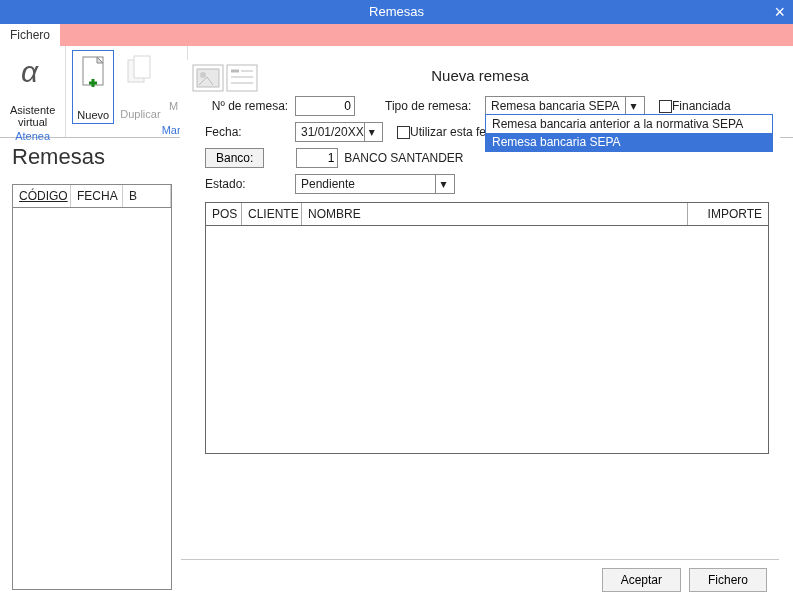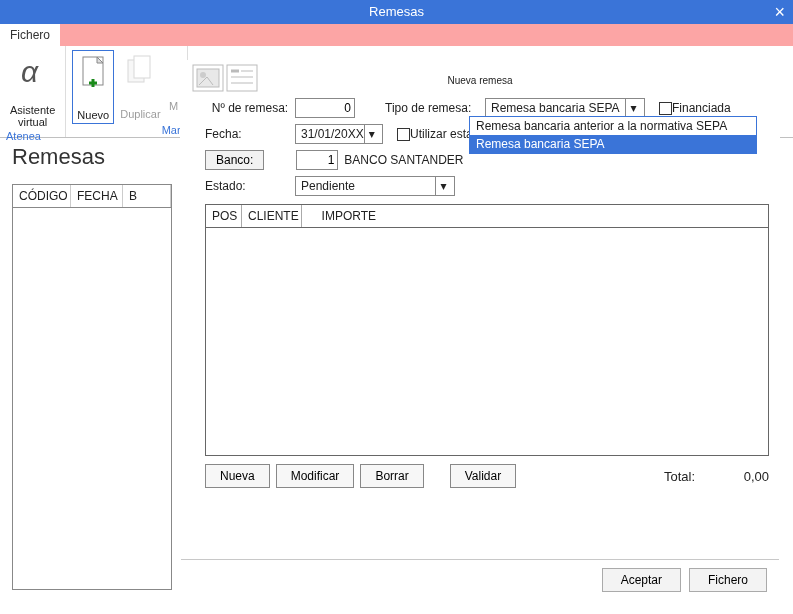--- a/index.html
+++ b/index.html
@@ -8,30 +8,30 @@
   .titlebar .close { position: absolute; right: 8px; top: 0; font-size: 18px; cursor: pointer; }
   .tabbar { background: #fca5a5; height: 22px; }
   .tabbar .tab { display: inline-block; background: #fff; color: #333; height: 22px; line-height: 22px; padding: 0 10px; font-size: 12px; }
   .ribbon { height: 92px; border-bottom: 1px solid #c0c0c0; display: flex; align-items: flex-start; }
   .ribbon-group { display: flex; flex-direction: column; justify-content: space-between; height: 100%; border-right: 1px solid #ddd; padding: 4px 6px 2px 6px; }
   .ribbon-icons { display: flex; gap: 2px; }
   .ribbon-btn { display: flex; flex-direction: column; align-items: center; padding: 2px 4px; cursor: pointer; }
   .ribbon-btn.selected { border: 1px solid #3a74d8; }
   .ribbon-btn .lbl { font-size: 11px; margin-top: 16px; }
   .ribbon-btn.disabled { opacity: 0.45; }
-  .ribbon-caption { color: #3a74d8; font-size: 11px; }
+  .ribbon-caption { color: #3a74d8; font-size: 11px; text-align: center; }
   .content { position: absolute; top: 138px; left: 0; right: 0; bottom: 0; }
   .page-title { font-size: 22px; color: #333; padding: 6px 12px 2px 12px; position: absolute; top: 0; left: 0; }
   .grid-back { position: absolute; top: 46px; left: 12px; width: 160px; bottom: 24px; border: 1px solid #888; background: #fff; }
   .grid-back-head { display: flex; border-bottom: 1px solid #888; }
   .grid-back-head .col { padding: 4px 6px; border-right: 1px solid #ccc; font-size: 12px; }
   .grid-back-head .col.sorted { font-weight: normal; }
   
   .dialog { position: absolute; left: 180px; top: 60px; width: 600px; height: 540px; background: #fff; border: 1px solid #fff; }
-  .dialog-inner-title { font-size: 10px; text-align: center; padding: 6px 0 6px 0; margin-top: 8px; }
+  .dialog-inner-title { font-size: 15px; text-align: center; padding: 6px 0 6px 0; }
   .dialog-toolbar { position: absolute; left: 10px; top: 2px; }
   .form { padding: 4px 10px 0 24px; }
   .row { display: flex; align-items: center; height: 24px; margin-bottom: 2px; position: relative; }
   .lbl { font-size: 12px; }
   input.text, select.sel, .combo {
     border: 1px solid #888; height: 20px; font-size: 12px; padding: 0 3px; background: #fff;
   }
   input.text.right { text-align: right; }
   .combo { display: inline-flex; align-items: center; justify-content: space-between; }
   .combo .arrow { width: 16px; text-align: center; border-left: 1px solid #888; height: 100%; display:flex; align-items:center; justify-content:center; cursor:pointer;}
@@ -106,21 +106,21 @@
       </div>
     </div>
     <div class="ribbon-caption" style="text-align:right;">Mar</div>
   </div>
 </div>
 
 <div class="content">
   <div class="page-title">Remesas</div>
   <div class="grid-back">
     <div class="grid-back-head">
-      <div class="col" style="width:58px;">CÓDIGO</div>
+      <div class="col" style="width:58px;text-decoration:underline;">CÓDIGO</div>
       <div class="col sorted" style="width:52px;">FECHA</div>
       <div class="col" style="flex:1;">B</div>
     </div>
   </div>
 </div>
 
 <div class="dialog">
   <div class="dialog-toolbar">
     <svg width="70" height="34">
       <rect x="2" y="2" width="30" height="26" fill="none" stroke="#bbb"></rect>
@@ -146,21 +146,21 @@
       <div class="combo" style="width:160px;">
         <span style="flex:1; padding-left:2px; overflow:hidden;">Remesa bancaria SEPA</span>
         <span class="arrow">▾</span>
       </div>
       <span style="width:14px;"></span>
       <span class="chk">
         <span class="chk-box"></span>
         <span class="lbl">Financiada</span>
       </span>
 
-      <div class="dropdown" style="left:264px; top:20px; width:288px;">
+      <div class="dropdown" style="left:280px; top:20px; width:288px;">
         <div class="opt">Remesa bancaria anterior a la normativa SEPA</div>
         <div class="opt sel">Remesa bancaria SEPA</div>
       </div>
     </div>
 
     <div class="row">
       <span class="lbl" style="width:90px;">Fecha:</span>
       <div class="combo" style="width:88px;">
         <span style="flex:1; padding-left:2px;">31/01/20XX</span>
         <span class="arrow">▾</span>
@@ -187,33 +187,24 @@
         <span class="arrow">▾</span>
       </div>
     </div>
 
   </div>
 
   <div class="detail">
     <div class="detail-head">
       <div class="dc" style="width:36px;">POS</div>
       <div class="dc" style="width:60px;">CLIENTE</div>
+      <div class="dc" style="flex:1;">NOMBRE</div>
       <div class="dc" style="width:80px; text-align:right; border-right:none;">IMPORTE</div>
     </div>
     <div class="detail-body"></div>
   </div>
 
-  <div class="actions">
-    <button class="btn">Nueva</button>
-    <button class="btn">Modificar</button>
-    <button class="btn">Borrar</button>
-    <span style="width:20px;"></span>
-    <button class="btn">Validar</button>
-    <span class="spacer"></span>
-    <span class="total-lbl">Total:</span>
-    <span class="total-val">0,00</span>
-  </div>
 
   <div class="dlg-footer">
     <button class="btn">Aceptar</button>
     <button class="btn">Fichero</button>
   </div>
 </div>
 
 </body></html>

